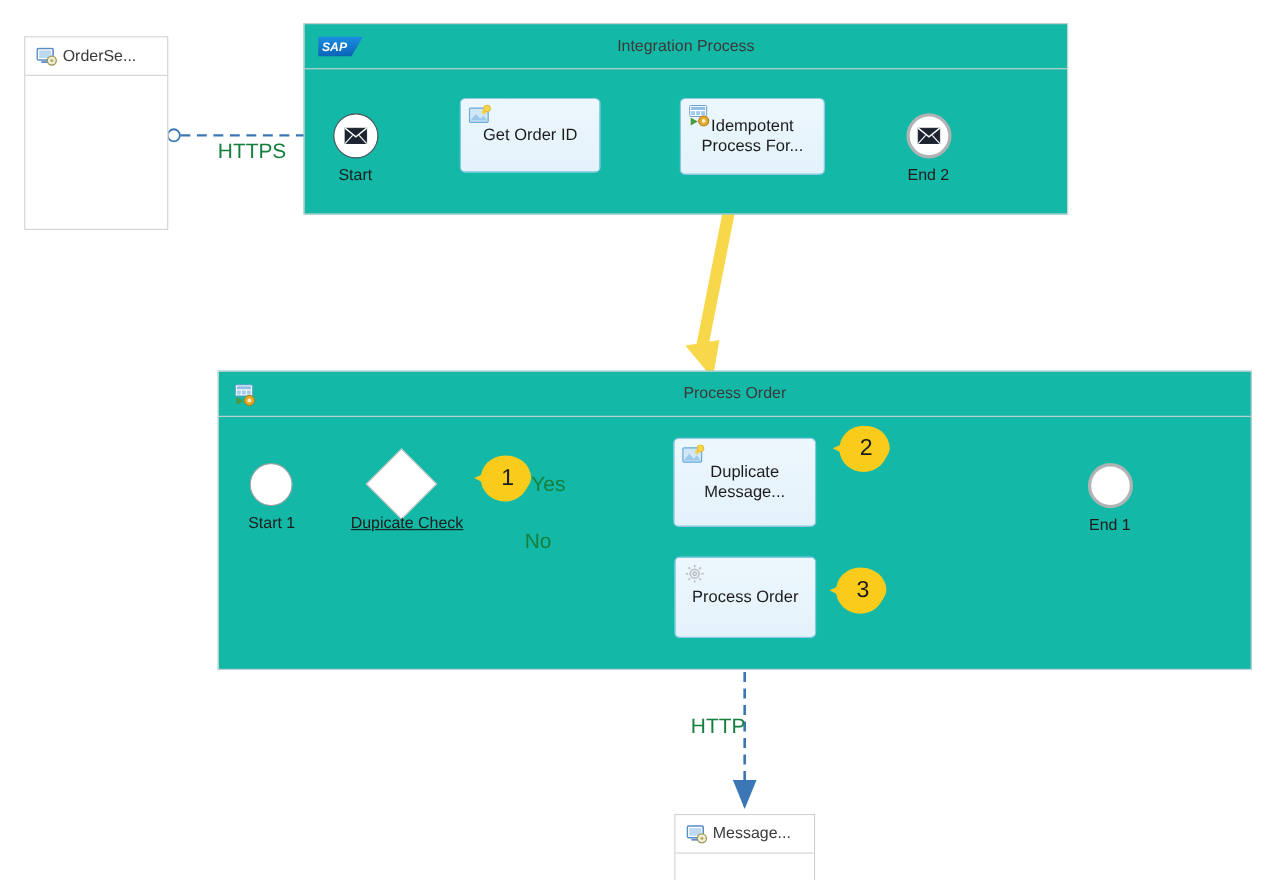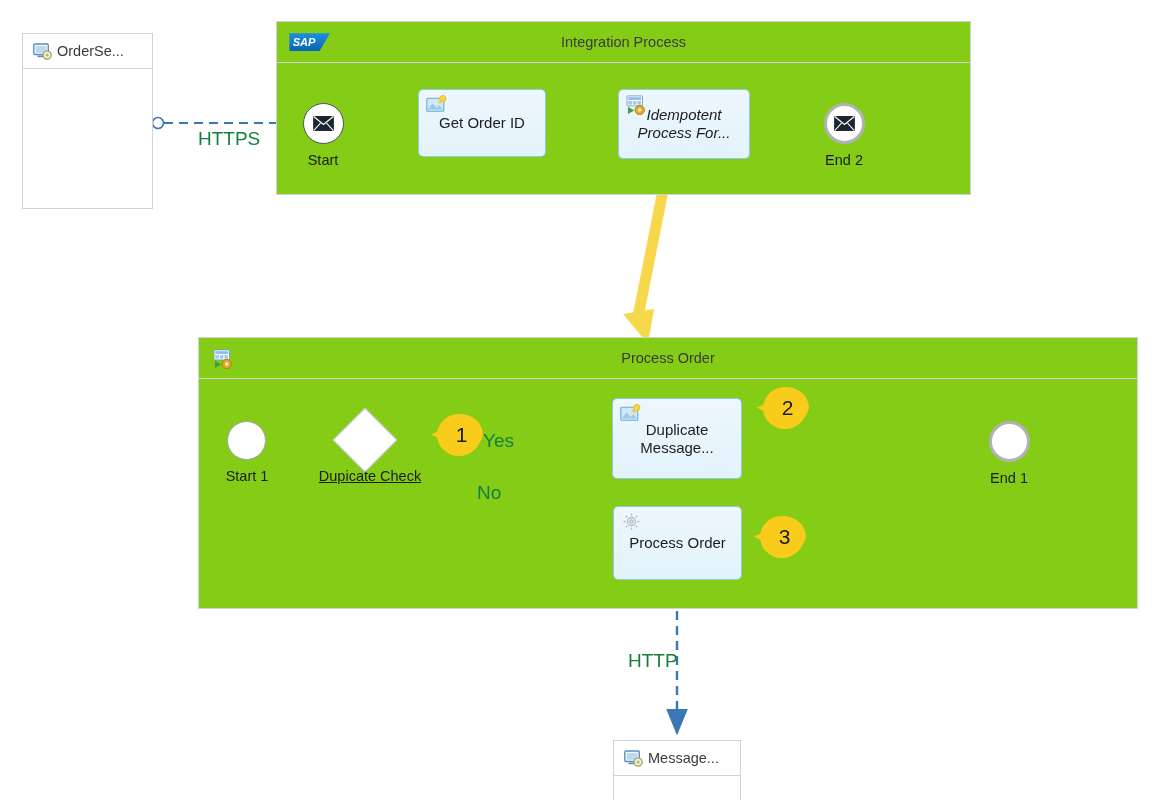--- a/index.html
+++ b/index.html
@@ -25,21 +25,21 @@
     left: 0;
     top: 0;
     width: 1171px;
     height: 800px;
     pointer-events: none;
   }
 
   
   .pool {
     position: absolute;
-    background: #84cc16;
+    background: #14b8a6;
     border: 1px solid #cfd3d6;
     box-sizing: border-box;
   }
   .pool-header {
     position: relative;
     height: 41px;
     border-bottom: 1px solid #cfd3d6;
     box-sizing: border-box;
   }
   .pool-title {
@@ -267,21 +267,21 @@
   <div class="task" style="left:418px; top:89px; width:128px; height:68px;">
     <svg class="task-icon" viewBox="0 0 22 20">
       <rect x="0.8" y="3.2" width="17" height="13" rx="1" fill="#cfe7f7" stroke="#6aa9d8" stroke-width="1.1"></rect>
       <path d="M1.6,14.6 L6.6,8.6 L10.6,13 L13.4,10.2 L17,14.6 Z" fill="#9ac9ea"></path>
       <circle cx="13.8" cy="7" r="1.9" fill="#f5d24a"></circle>
       <circle cx="16.8" cy="3.6" r="3.1" fill="#f7d64e" stroke="#e0b928" stroke-width="0.9"></circle>
     </svg>
     <span class="task-label">Get Order ID</span>
   </div>
 
-  <div class="task" style="left:618px; top:89px; width:132px; height:70px;font-style:italic;">
+  <div class="task" style="left:618px; top:89px; width:132px; height:70px;">
     <svg class="task-icon" viewBox="0 0 24 22">
       <rect x="1" y="1" width="17" height="11" rx="1" fill="#ffffff" stroke="#6f9fd0" stroke-width="1"></rect>
       <rect x="2.4" y="2.4" width="14.2" height="3" fill="#8fbde5"></rect>
       <rect x="2.4" y="6.6" width="4" height="4" fill="#9fcbee"></rect>
       <rect x="7.4" y="6.6" width="4" height="4" fill="#9fcbee"></rect>
       <rect x="12.4" y="6.6" width="4" height="4" fill="#9fcbee"></rect>
       <path d="M2,13 L2,21 L9,17 Z" fill="#4c9a3f"></path>
       <circle cx="15" cy="16.5" r="5.1" fill="#e3a92a" stroke="#a87a12" stroke-width="1"></circle>
       <circle cx="15" cy="16.5" r="1.9" fill="#fdf0c8"></circle>
     </svg>

